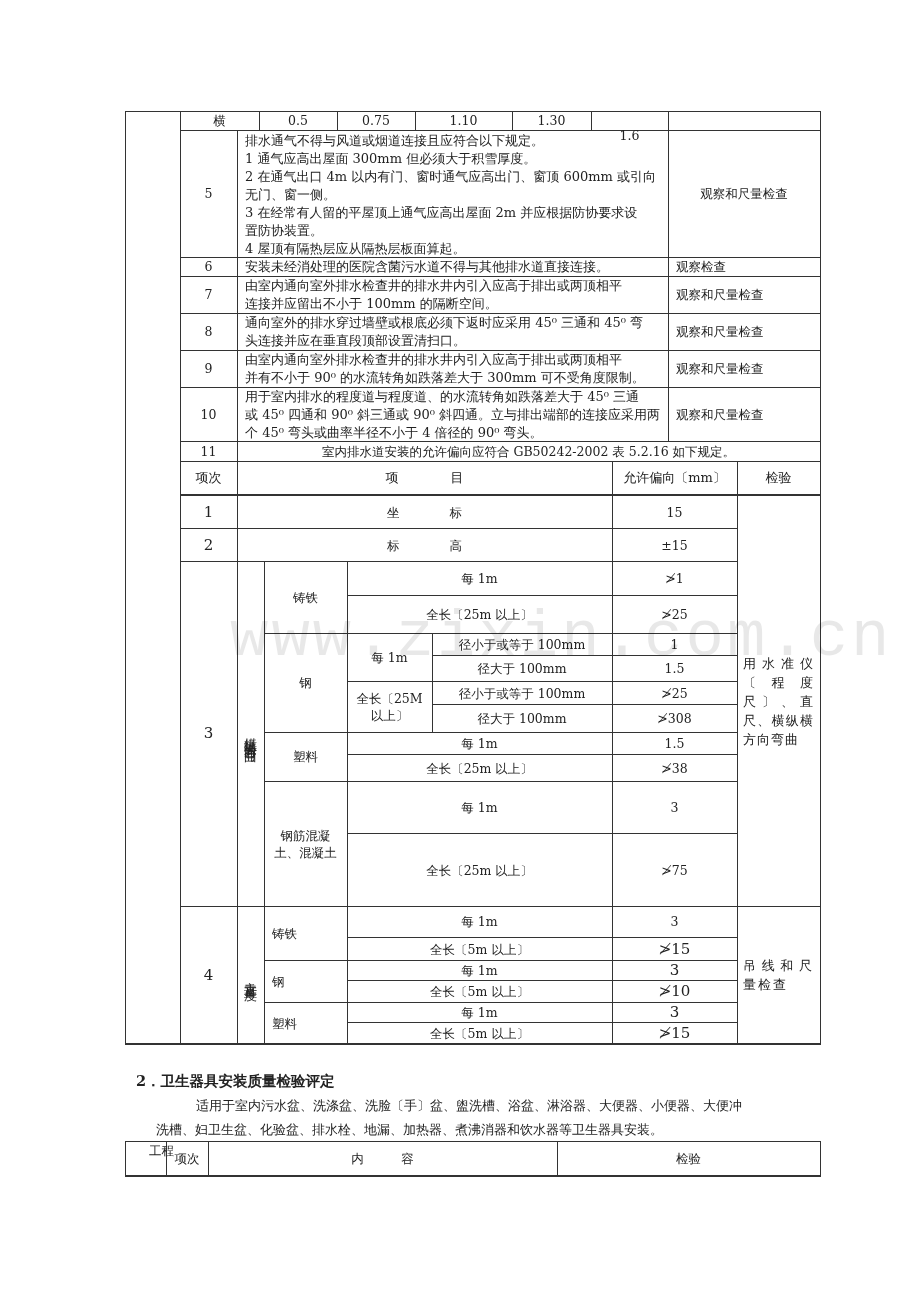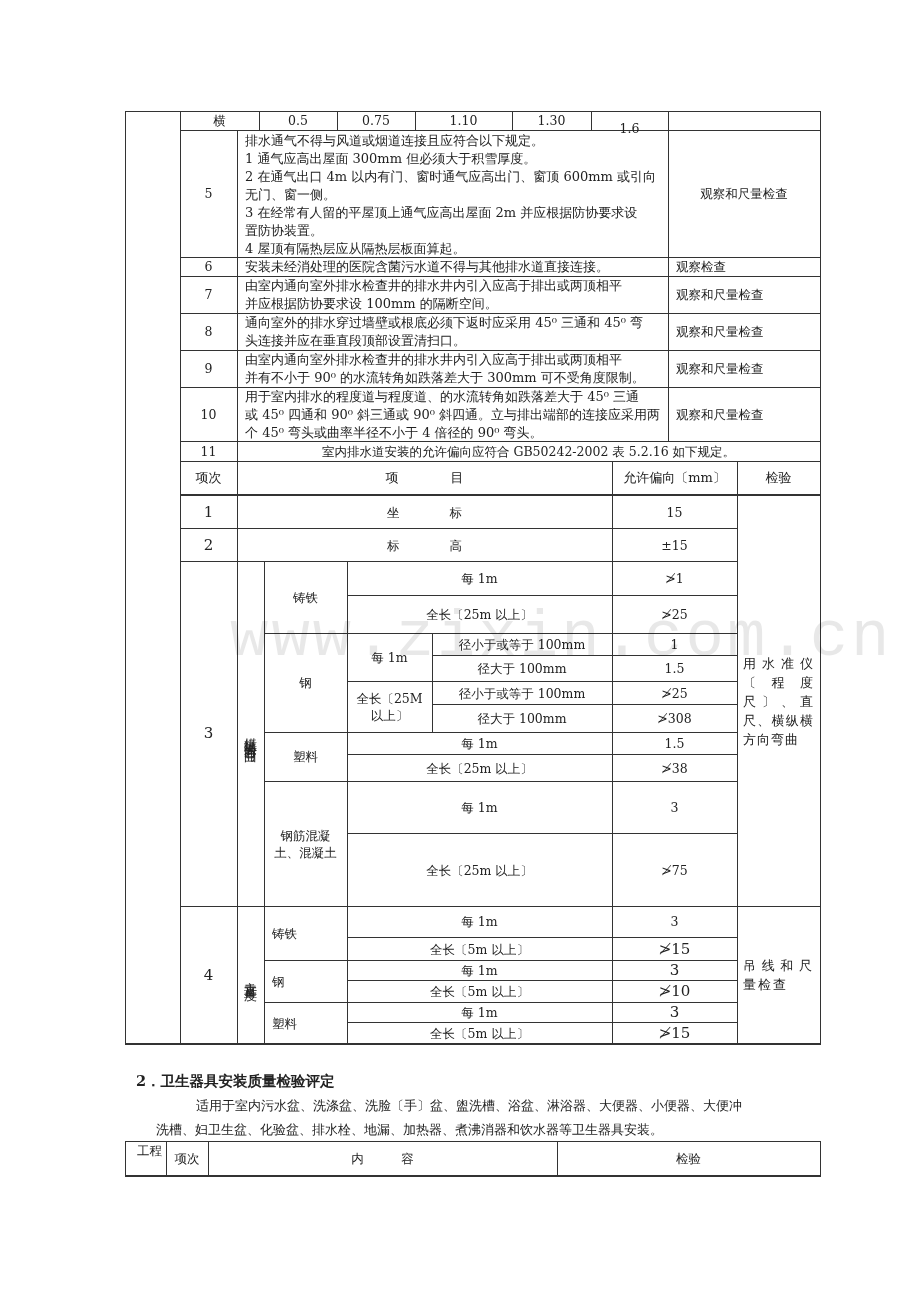--- a/index.html
+++ b/index.html
@@ -31,21 +31,21 @@
   <div class="ln" style="left:337px;top:111px;width:1px;height:19px"></div>
   <div class="ln" style="left:415px;top:111px;width:1px;height:19px"></div>
   <div class="ln" style="left:512px;top:111px;width:1px;height:19px"></div>
   <div class="ln" style="left:591px;top:111px;width:1px;height:19px"></div>
   <div class="ln" style="left:668px;top:111px;width:1px;height:330px"></div>
   <div class="c" style="left:180px;top:111px;width:79px;height:19px">横</div>
   <div class="c" style="left:259px;top:111px;width:78px;height:19px">0.5</div>
   <div class="c" style="left:337px;top:111px;width:78px;height:19px">0.75</div>
   <div class="c" style="left:415px;top:111px;width:97px;height:19px">1.10</div>
   <div class="c" style="left:512px;top:111px;width:79px;height:19px">1.30</div>
-  <div class="c" style="left:591px;top:119px;width:77px;height:19px">1.6</div>
+  <div class="c" style="left:591px;top:126px;width:77px;height:19px">1.6</div>
 
   <div class="ln" style="left:237px;top:130px;width:1px;height:331px"></div>
 
   <div class="c" style="left:180px;top:130px;width:57px;height:127px">5</div>
   <div class="p" style="left:245px;top:132px">排水通气不得与风道或烟道连接且应符合以下规定。</div>
   <div class="p" style="left:245px;top:150px">1 通气应高出屋面 300mm 但必须大于积雪厚度。</div>
   <div class="p" style="left:245px;top:168px">2 在通气出口 4m 以内有门、窗时通气应高出门、窗顶 600mm 或引向</div>
   <div class="p" style="left:245px;top:186px">无门、窗一侧。</div>
   <div class="p" style="left:245px;top:204px">3 在经常有人留的平屋顶上通气应高出屋面 2m 并应根据防协要求设</div>
   <div class="p" style="left:245px;top:222px">置防协装置。</div>
@@ -53,21 +53,21 @@
   <div class="c" style="left:668px;top:130px;width:152px;height:127px">观察和尺量检查</div>
   <div class="ln" style="left:180px;top:257px;width:641px;height:1px"></div>
 
   <div class="c" style="left:180px;top:257px;width:57px;height:19px">6</div>
   <div class="p" style="left:245px;top:258px">安装未经消处理的医院含菌污水道不得与其他排水道直接连接。</div>
   <div class="c l" style="left:668px;top:257px;width:152px;height:19px">观察检查</div>
   <div class="ln" style="left:180px;top:276px;width:641px;height:1px"></div>
 
   <div class="c" style="left:180px;top:276px;width:57px;height:37px">7</div>
   <div class="p" style="left:245px;top:277px">由室内通向室外排水检查井的排水井内引入应高于排出或两顶相平</div>
-  <div class="p" style="left:245px;top:295px">并应根据防协要求设 100mm 的隔断空间。</div>
+  <div class="p" style="left:245px;top:295px">连接并应留出不小于 100mm 的隔断空间。</div>
   <div class="c l" style="left:668px;top:276px;width:152px;height:37px">观察和尺量检查</div>
   <div class="ln" style="left:180px;top:313px;width:641px;height:1px"></div>
 
   <div class="c" style="left:180px;top:313px;width:57px;height:37px">8</div>
   <div class="p" style="left:245px;top:314px">通向室外的排水穿过墙壁或根底必须下返时应采用 45⁰ 三通和 45⁰ 弯</div>
   <div class="p" style="left:245px;top:332px">头连接并应在垂直段顶部设置清扫口。</div>
   <div class="c l" style="left:668px;top:313px;width:152px;height:37px">观察和尺量检查</div>
   <div class="ln" style="left:180px;top:350px;width:641px;height:1px"></div>
 
   <div class="c" style="left:180px;top:350px;width:57px;height:37px">9</div>
@@ -201,17 +201,17 @@
 <div class="p" style="left:156px;top:1121px">洗槽、妇卫生盆、化验盆、排水栓、地漏、加热器、煮沸消器和饮水器等卫生器具安装。</div>
 
 <div>
   <div class="ln" style="left:125px;top:1141px;width:696px;height:1px"></div>
   <div class="ln" style="left:125px;top:1175px;width:696px;height:2px"></div>
   <div class="ln" style="left:125px;top:1141px;width:1px;height:35px"></div>
   <div class="ln" style="left:820px;top:1141px;width:1px;height:35px"></div>
   <div class="ln" style="left:166px;top:1141px;width:1px;height:35px"></div>
   <div class="ln" style="left:208px;top:1141px;width:1px;height:35px"></div>
   <div class="ln" style="left:557px;top:1141px;width:1px;height:35px"></div>
-  <div class="c" style="left:129px;top:1141px;width:41px;height:19px">工程</div>
+  <div class="c" style="left:141px;top:1141px;width:41px;height:19px">工程</div>
   <div class="c" style="left:166px;top:1141px;width:42px;height:35px">项次</div>
   <div class="c" style="left:208px;top:1141px;width:349px;height:35px">内　　　容</div>
   <div class="c" style="left:557px;top:1141px;width:263px;height:35px">检验</div>
 </div>
 
 </body></html>

